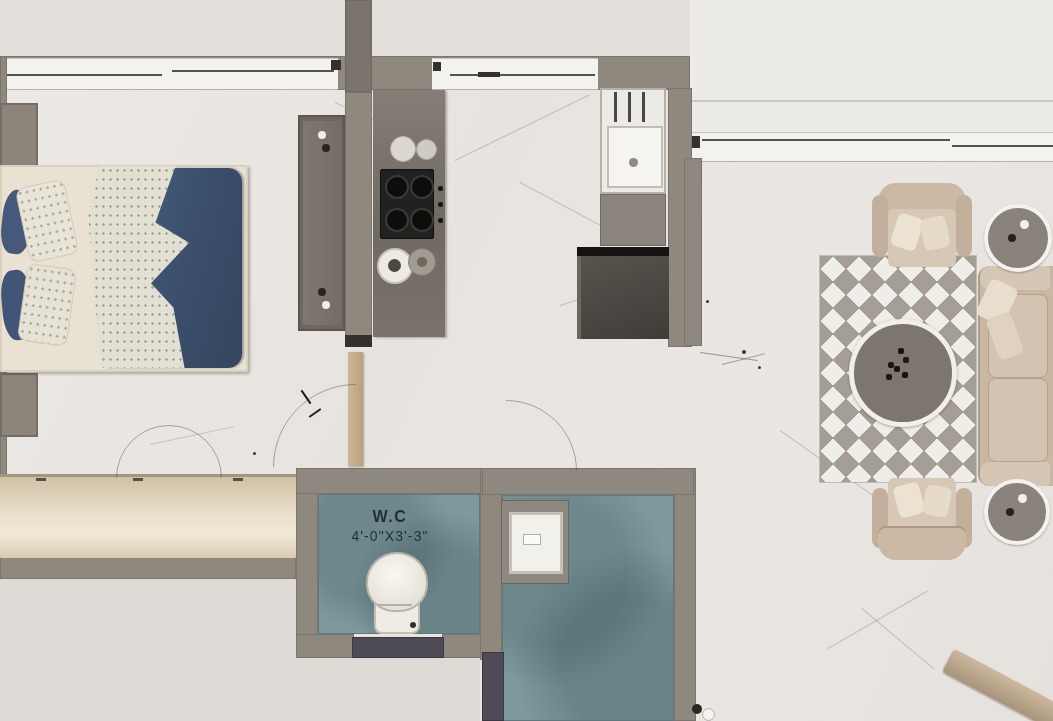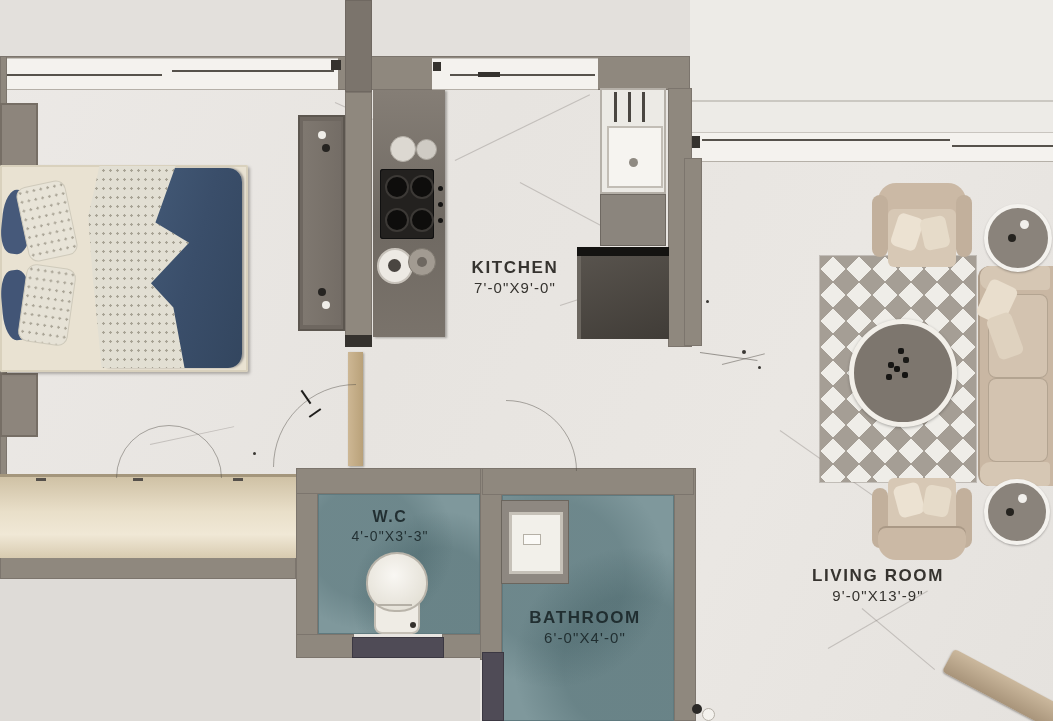--- a/index.html
+++ b/index.html
@@ -198,30 +198,18 @@
     <div class="abs" style="left:12px;top:52px;width:34px;height:2px;background:#b5b0a6;"></div>
     <div class="dot" style="left:44px;top:70px;width:6px;height:6px;background:#34312d;"></div>
   </div>
 
   <div class="abs" style="left:501px;top:500px;width:66px;height:82px;">
     <div class="abs" style="left:0;top:0;width:66px;height:82px;background:#8e8881;border:1px solid #6b655d;"></div>
     <div class="abs" style="left:8px;top:12px;width:48px;height:56px;background:#f2f0ea;border:3px solid #c6c1b8;"></div>
     <div class="abs" style="left:22px;top:34px;width:16px;height:9px;background:#fbfaf7;border:1px solid #b5b0a6;"></div>
   </div>
 
-  <div class="label" style="left:515px;top:257px;">
-    <div class="rname">KITCHEN</div>
-    <div class="rsize">7'-0"X9'-0"</div>
-  </div>
   <div class="label" style="left:390px;top:507px;color:rgba(25,38,40,.9);">
     <div class="rname" style="font-size:16px;">W.C</div>
     <div class="rsize" style="font-size:14px;">4'-0"X3'-3"</div>
   </div>
-  <div class="label" style="left:585px;top:607px;color:rgba(25,38,40,.9);">
-    <div class="rname">BATHROOM</div>
-    <div class="rsize">6'-0"X4'-0"</div>
-  </div>
-  <div class="label" style="left:878px;top:565px;">
-    <div class="rname">LIVING ROOM</div>
-    <div class="rsize">9'-0"X13'-9"</div>
-  </div>
 
 </div>
 
 </body></html>

